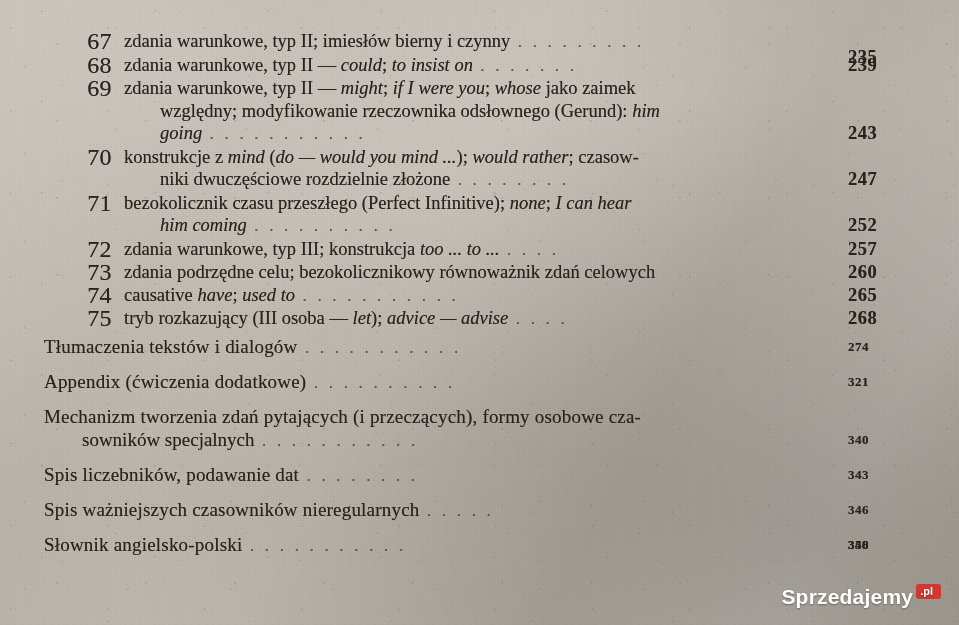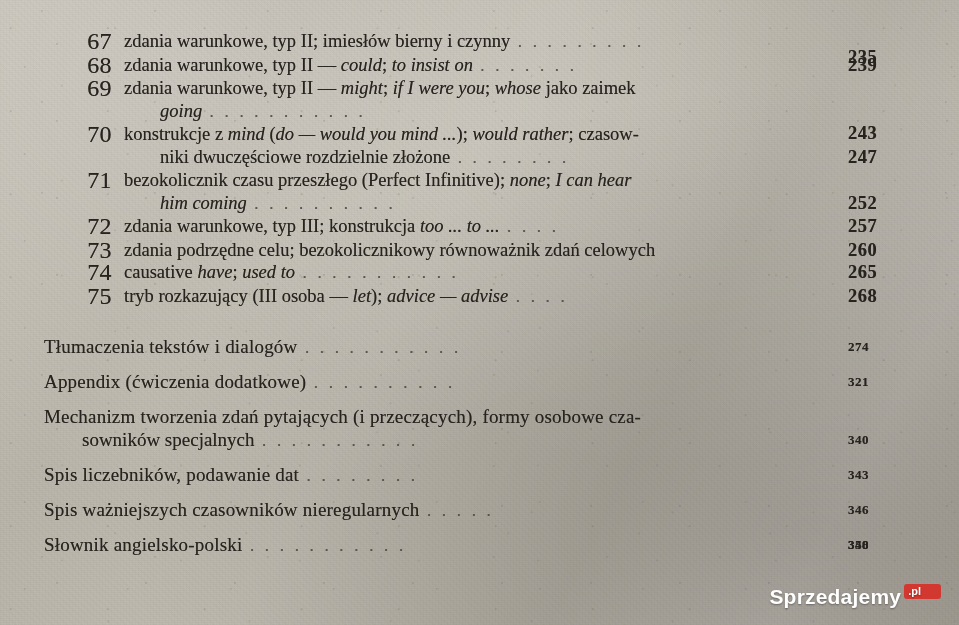--- a/index.html
+++ b/index.html
@@ -151,21 +151,21 @@
     color: #ffffff;
     text-shadow: 0 1px 2px rgba(0,0,0,0.35);
     letter-spacing: 0.2px;
   }
   #watermark .wm-suffix {
     display: inline-block;
     background: #e0342c;
     color: #ffffff;
     font-size: 11px;
     font-weight: bold;
-    padding: 1px 20px 2px 4px;
+    padding: 1px 8px 2px 4px;
     border-radius: 3px;
     position: relative;
     top: -6px;
     letter-spacing: 0;
   }
 </style>
 </head>
 <body>
 
 <div id="page">
@@ -181,20 +181,21 @@
           <span class="pg" style="top: 16px;">235</span>
         </div>
         <div class="entry">
           <span class="num">68</span>
           <span class="txt"><span>zdania warunkowe, typ II — </span><i>could</i><span>; </span><i>to insist on</i><span class="dots"> .  .   .     .    .    .   .</span></span>
           <span class="pg" style="top: 0px;">239</span>
         </div>
         <div class="entry">
           <span class="num">69</span>
           <span class="txt"><span>zdania warunkowe, typ II — </span><i>might</i><span>; </span><i>if I were you</i><span>; </span><i>whose</i><span> jako zaimek</span></span>
+          <span class="cont"><span>względny; modyfikowanie rzeczownika odsłownego (Gerund): </span><i>him</i></span>
           <span class="cont"><i>going</i><span class="dots">   .     .     .    .     .    .     .     .     .    .    .</span></span>
           <span class="pg" style="top: 45px;">243</span>
         </div>
         <div class="entry">
           <span class="num">70</span>
           <span class="txt"><span>konstrukcje z </span><i>mind</i><span> (</span><i>do — would you mind ...</i><span>); </span><i>would rather</i><span>; czasow-</span></span>
           <span class="cont"><span>niki dwuczęściowe rozdzielnie złożone</span><span class="dots">  .     .     .    .     .     .    .    .</span></span>
           <span class="pg" style="top: 22.5px;">247</span>
         </div>
         <div class="entry">

